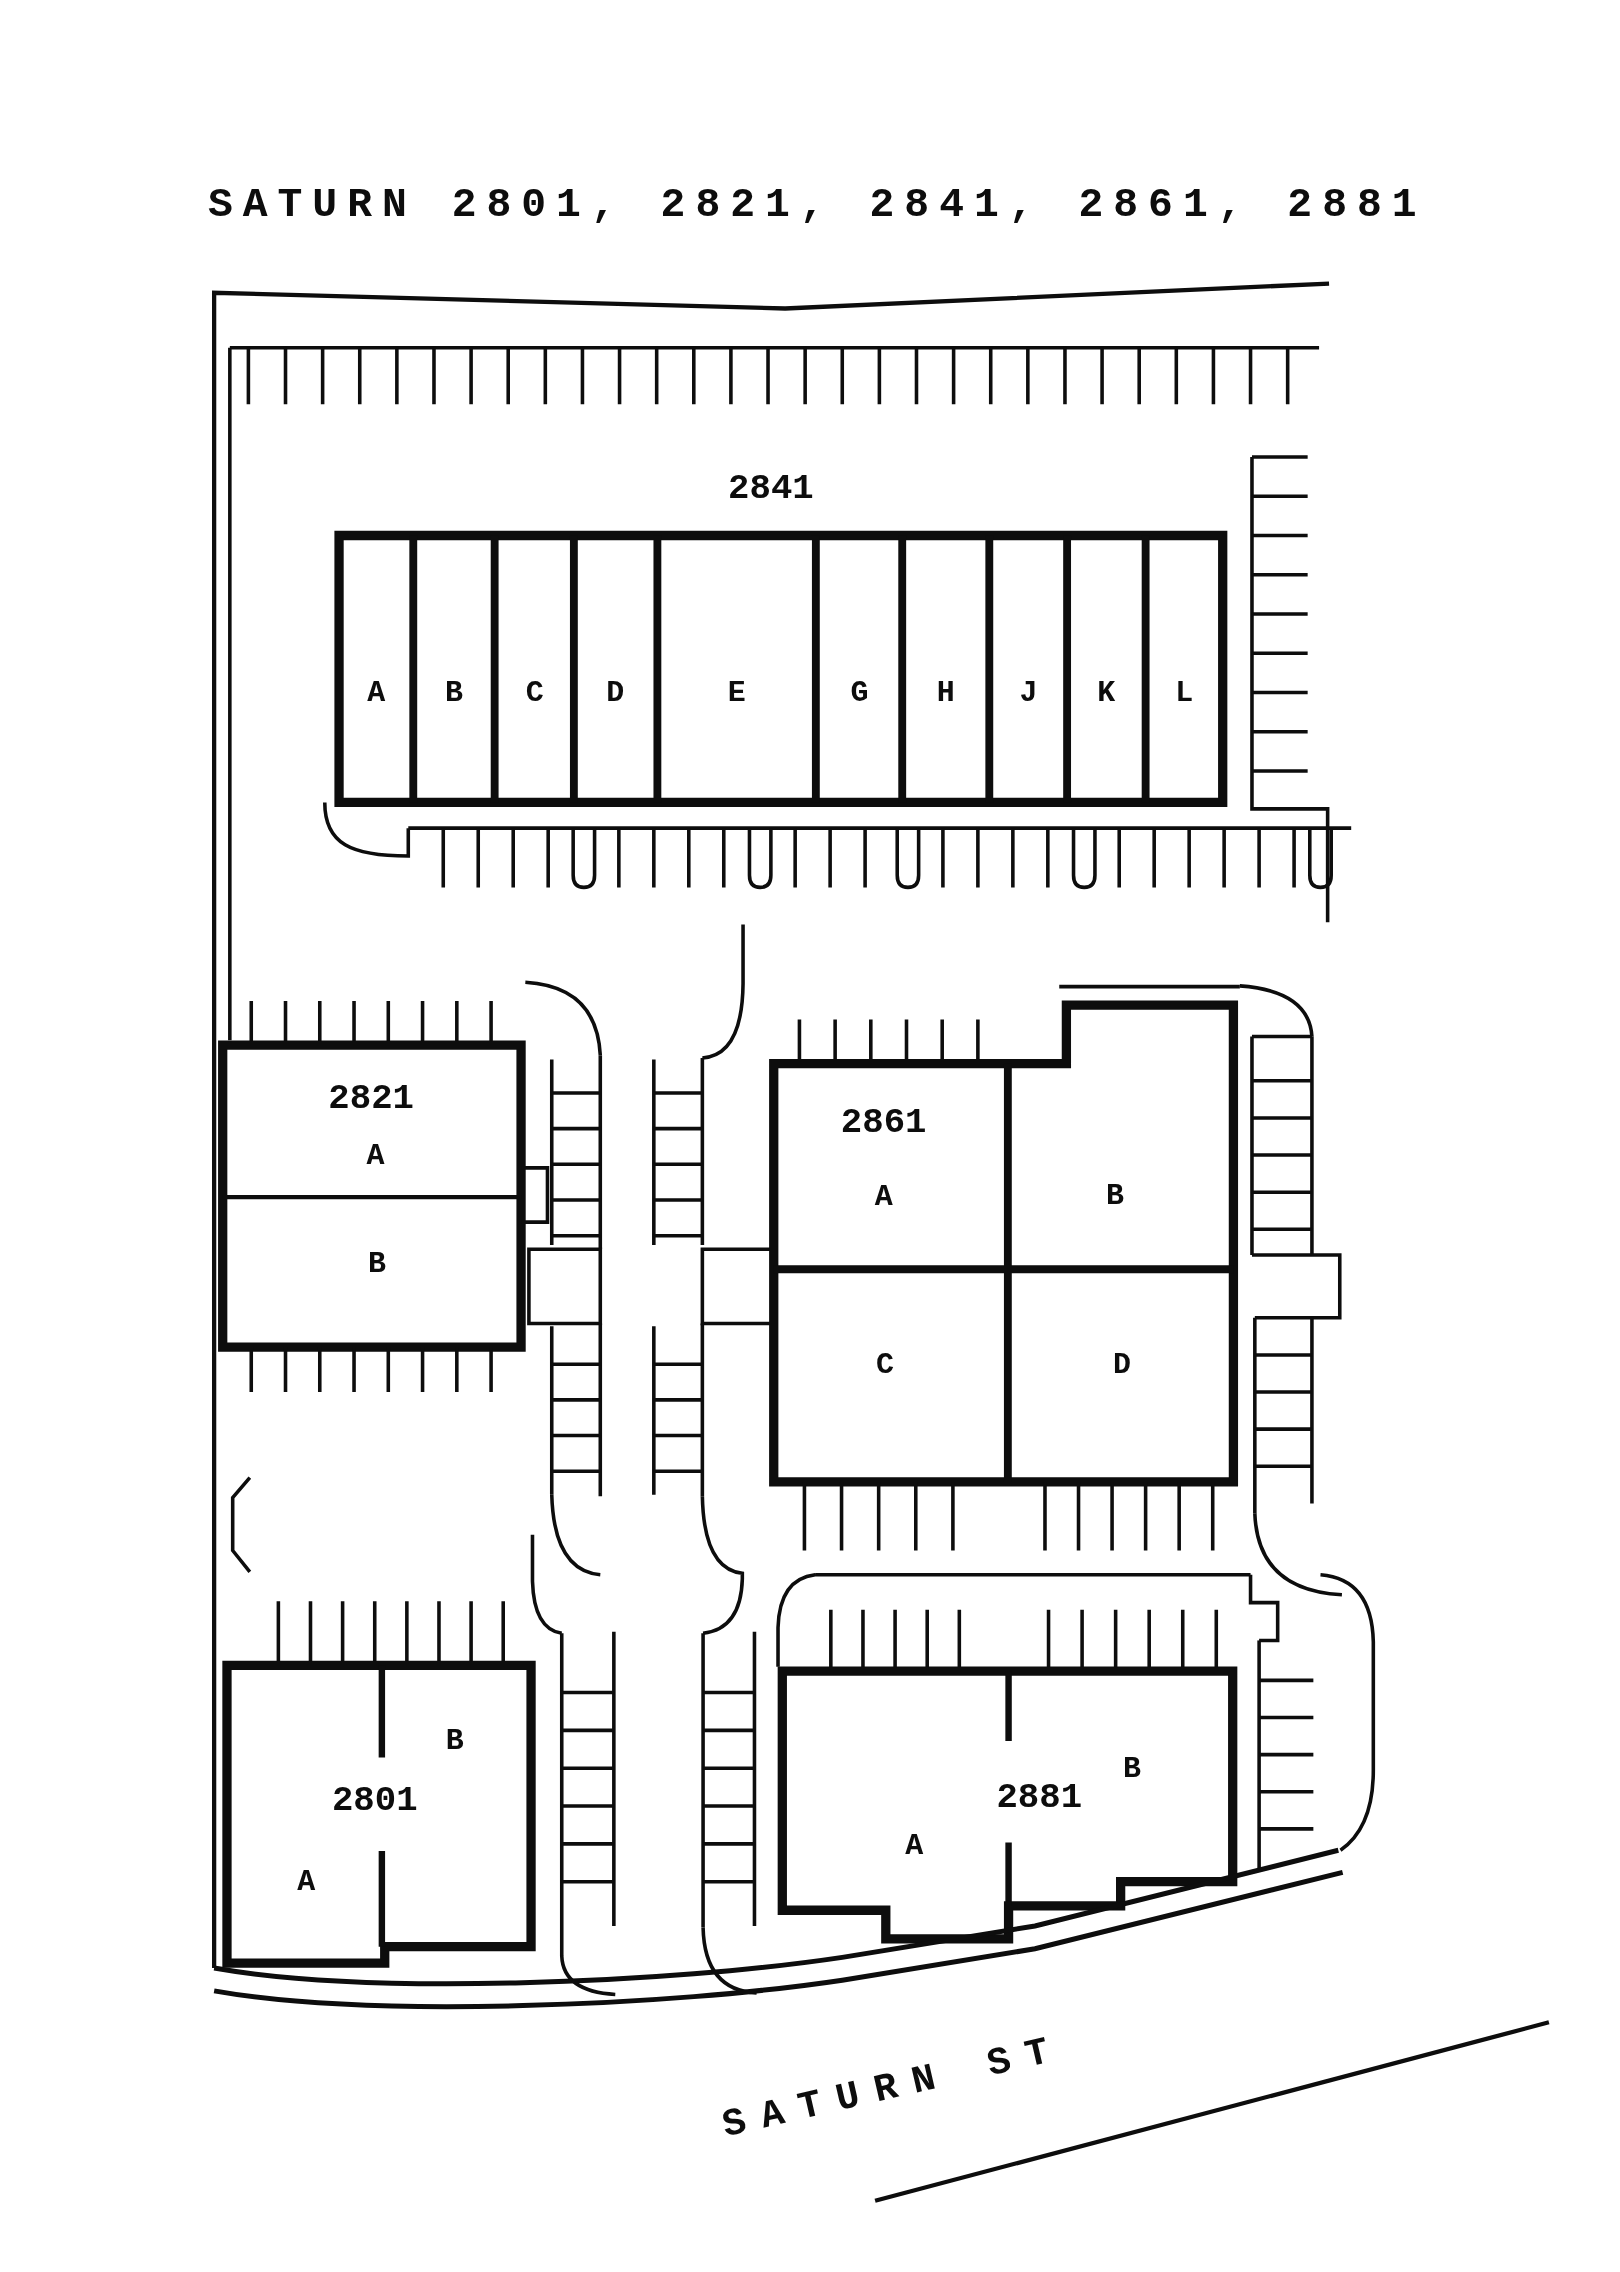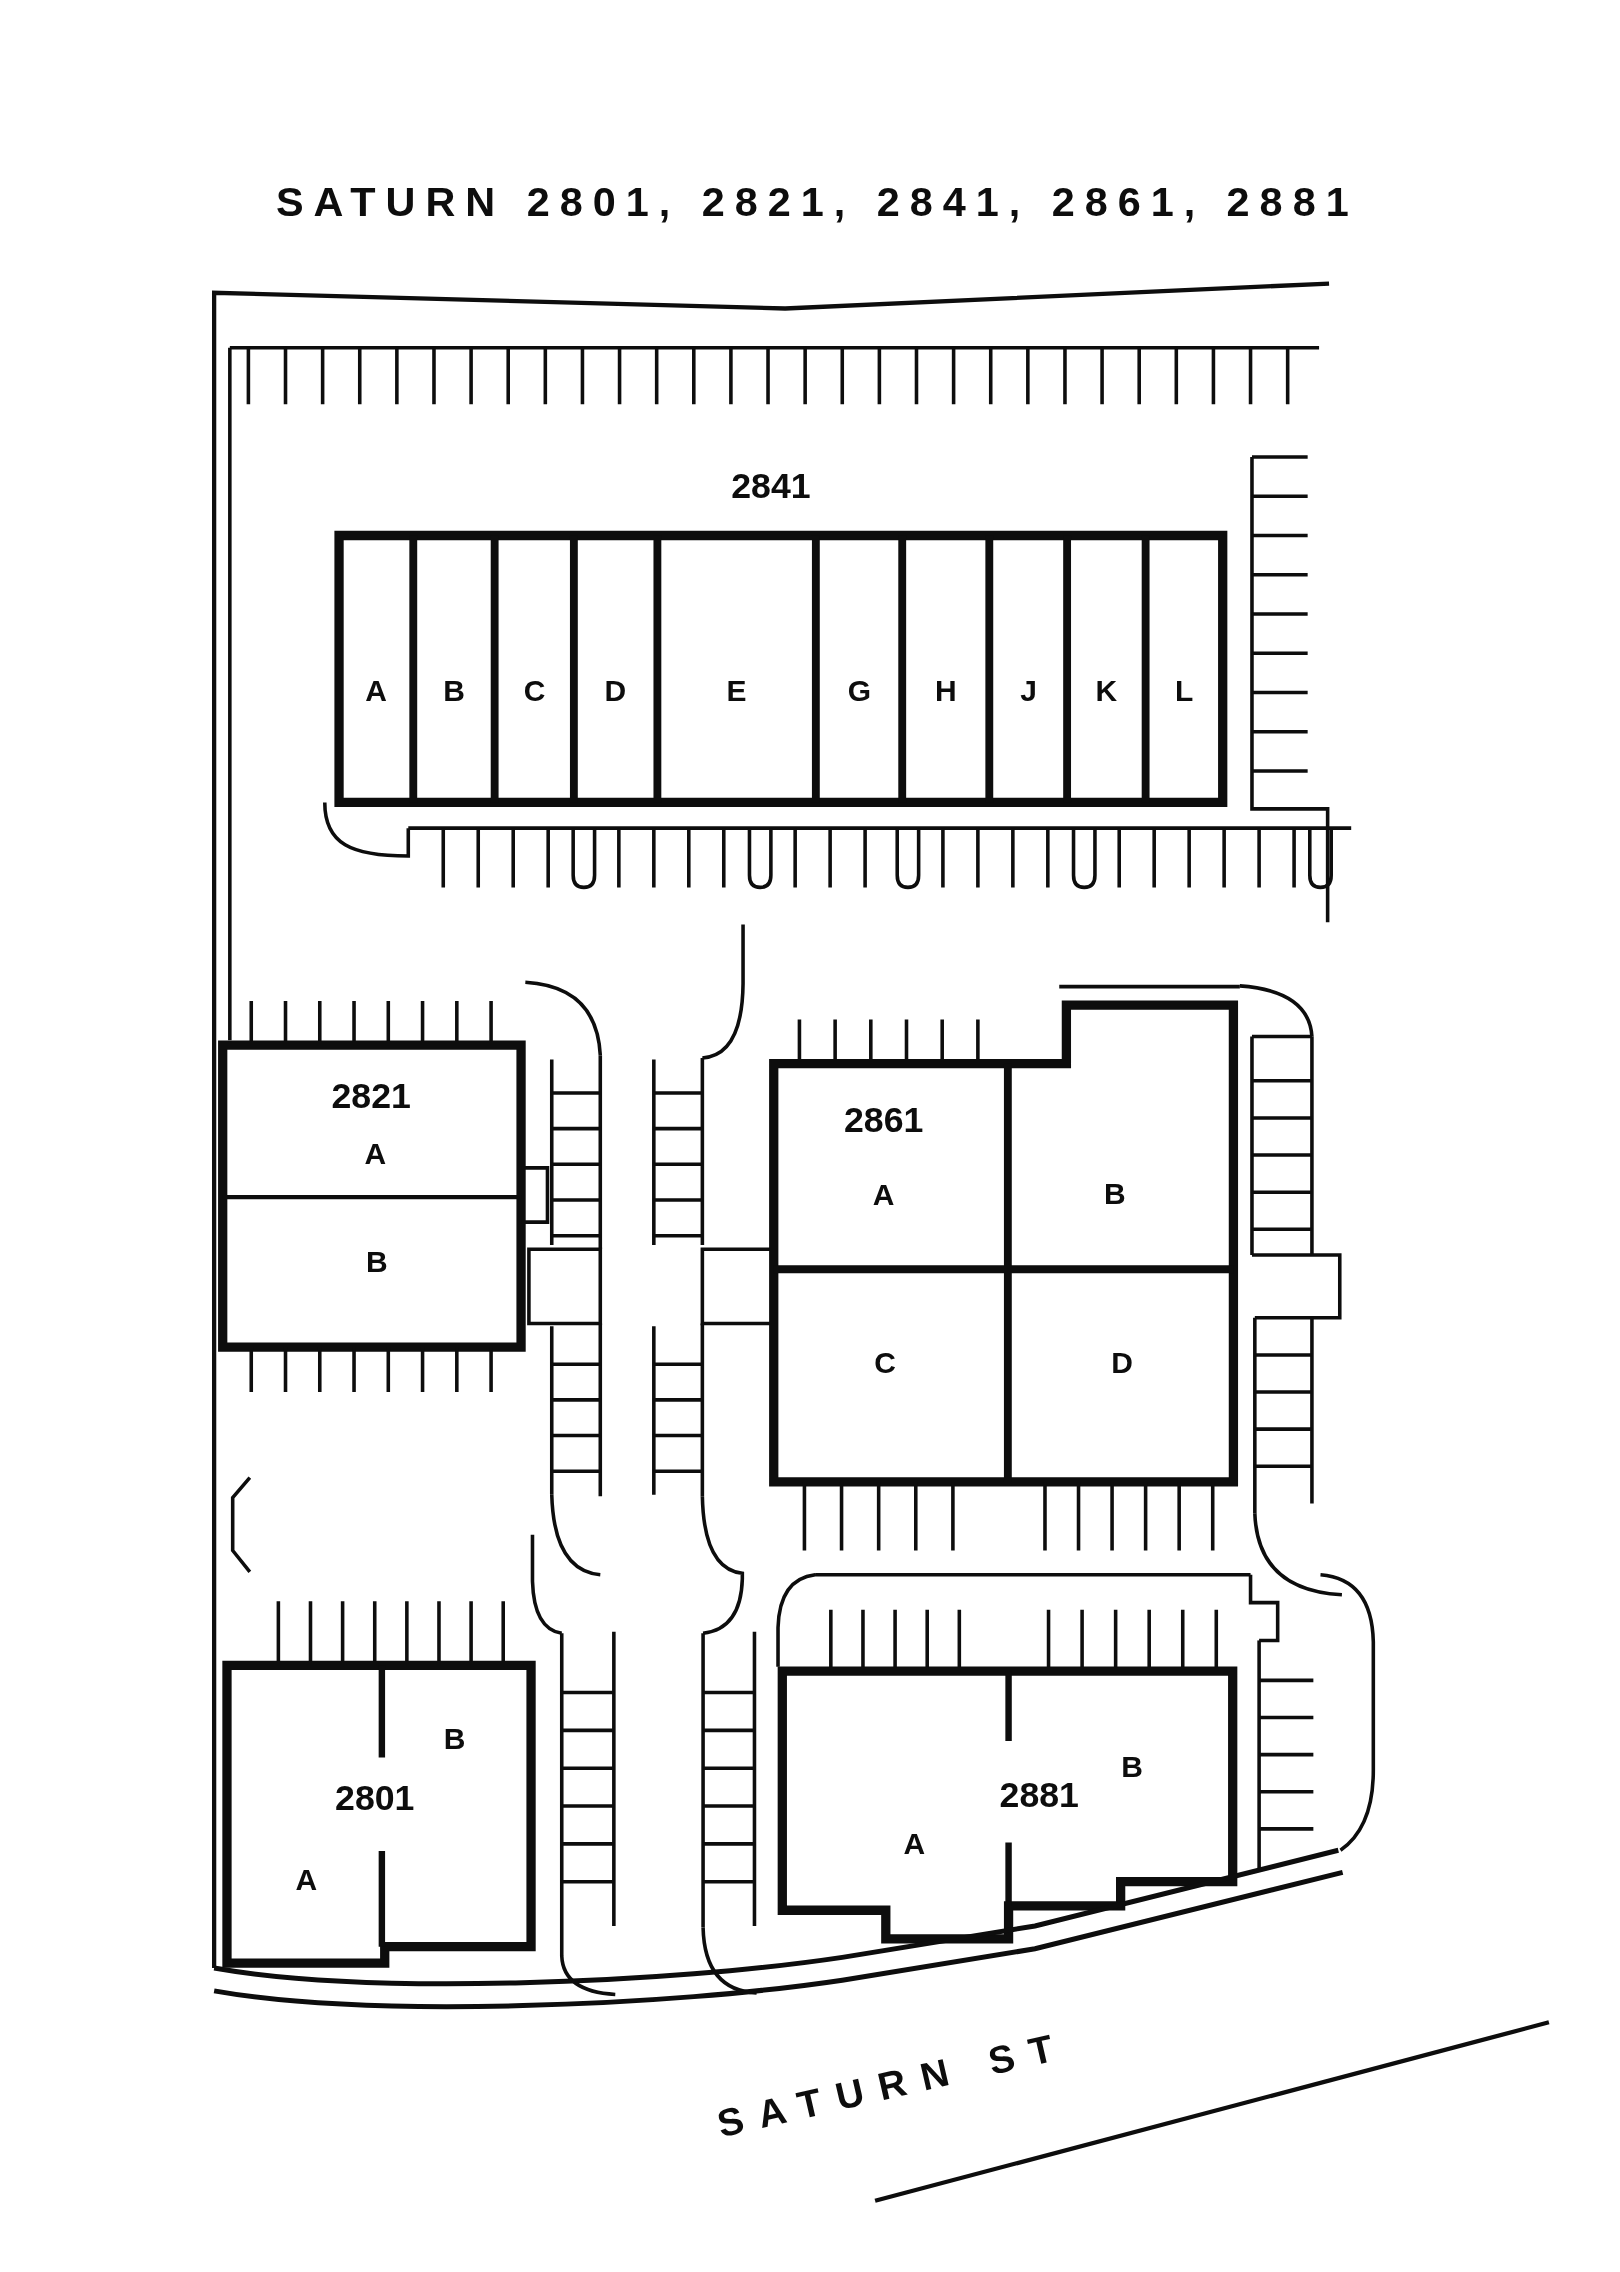--- a/index.html
+++ b/index.html
@@ -1,17 +1,17 @@
 <!DOCTYPE html>
 <html style="font-size:11.4px"><head>
 <meta charset="utf-8">
 <style>
   html,body{margin:0;padding:0;background:#ffffff;}
   .stage{position:relative;width:1621px;height:2273px;background:#ffffff;overflow:hidden;
-         font-family:Liberation Sans, sans-serif;}
+         font-family:Liberation Mono, monospace;}
   svg{position:absolute;left:0;top:0;}
   .ln  {fill:none;stroke:#0d0d0d;stroke-width:5;}
   .ln6 {fill:none;stroke:#0d0d0d;stroke-width:6;}
   .curb{fill:none;stroke:#0d0d0d;stroke-width:7;}
   .bld {fill:none;stroke:#0d0d0d;stroke-width:13;}
   .div {fill:none;stroke:#0d0d0d;stroke-width:11;}
   .div9{fill:none;stroke:#0d0d0d;stroke-width:9;}
   .div6{fill:none;stroke:#0d0d0d;stroke-width:6;}
   text{fill:#0d0d0d;font-weight:bold;}
   .num {font-size:50px;}

